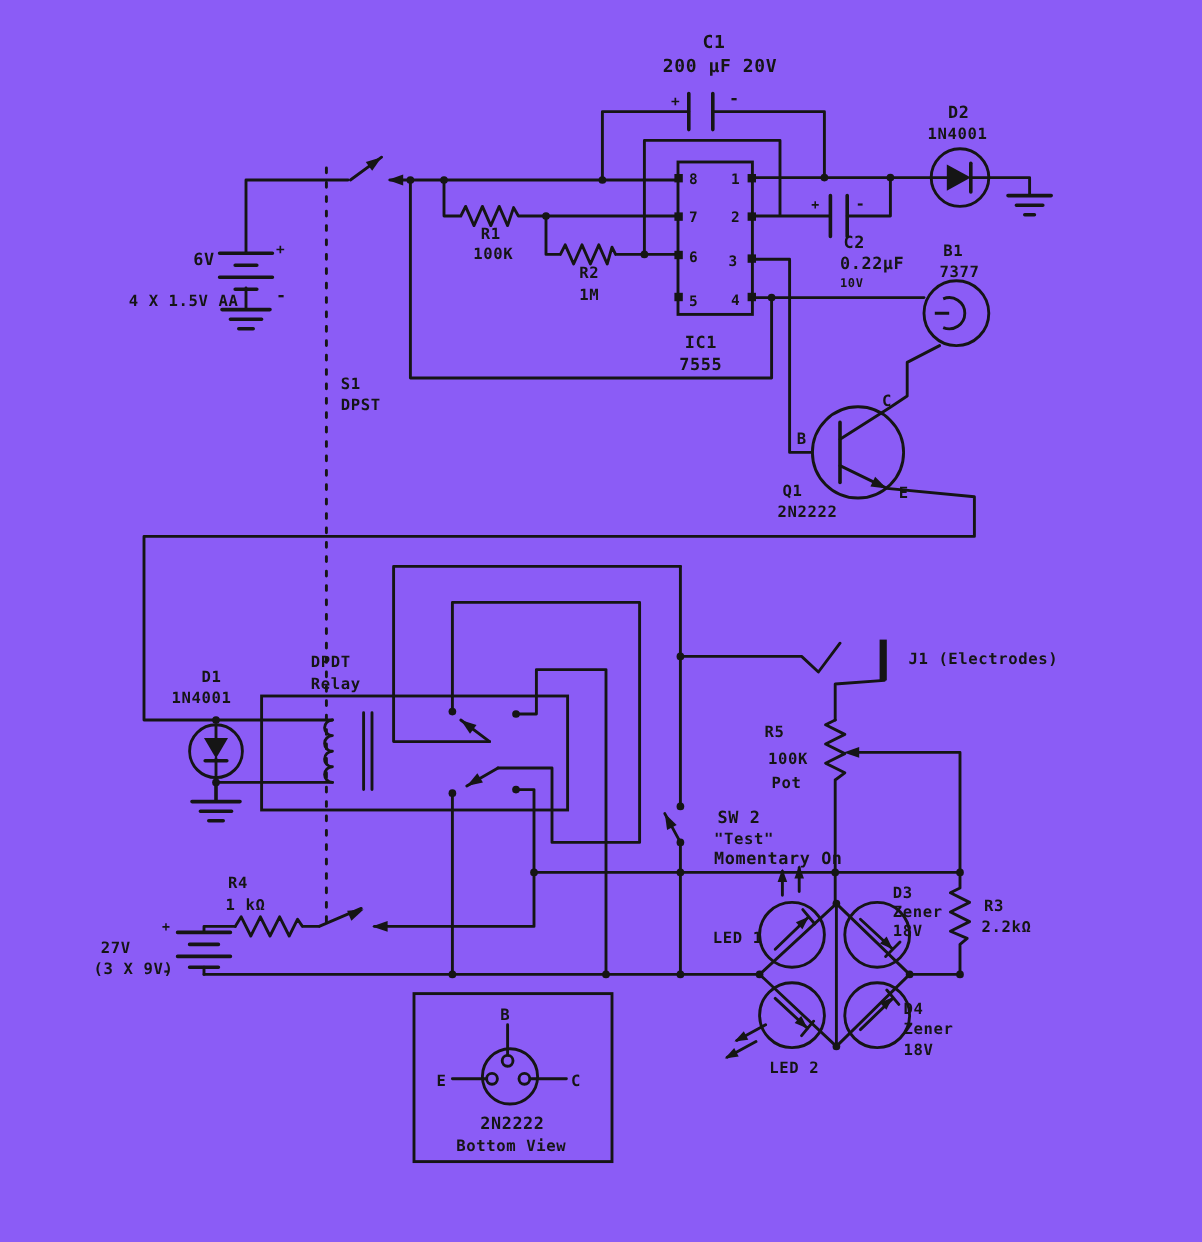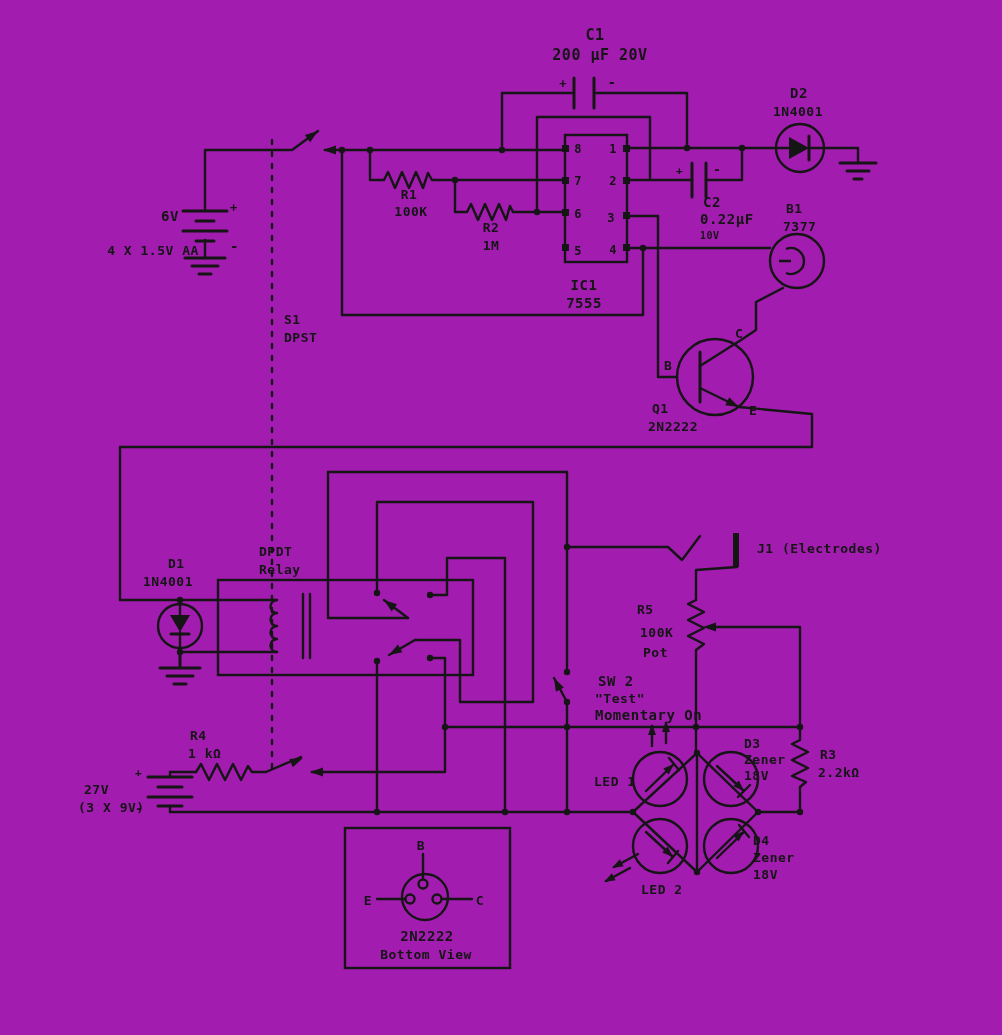--- a/index.html
+++ b/index.html
@@ -1,16 +1,16 @@
 <!DOCTYPE html>
 <html><head>
 <meta charset="utf-8">
 <style>
   html,body{margin:0;padding:0;background:#e8e8e8;}
-  .page{position:relative;width:1002px;height:1035px;background:#a21caf;overflow:hidden;
+  .page{position:relative;width:1002px;height:1035px;background:#8b5cf6;overflow:hidden;
         font-family:"DejaVu Sans Mono","Liberation Mono",monospace;}
   svg{position:absolute;left:0;top:0;}
   text{fill:#151515;font-family:"DejaVu Sans Mono","Liberation Mono",monospace;
        font-weight:700;letter-spacing:.5px;}
   .t13{font-size:13px;} .t14{font-size:14px;} .t15{font-size:15px;}
   .t12{font-size:12px;} .t11{font-size:11px;} .t10{font-size:10px;}
   .wire{stroke:#151515;stroke-width:2.4;fill:none;stroke-linecap:round;stroke-linejoin:round;}
   .thick{stroke:#151515;stroke-width:3;fill:none;stroke-linecap:round;}
   .dash{stroke:#151515;stroke-width:2.4;fill:none;stroke-dasharray:4 8;stroke-linecap:round;}
   .blk{fill:#151515;stroke:none;}

